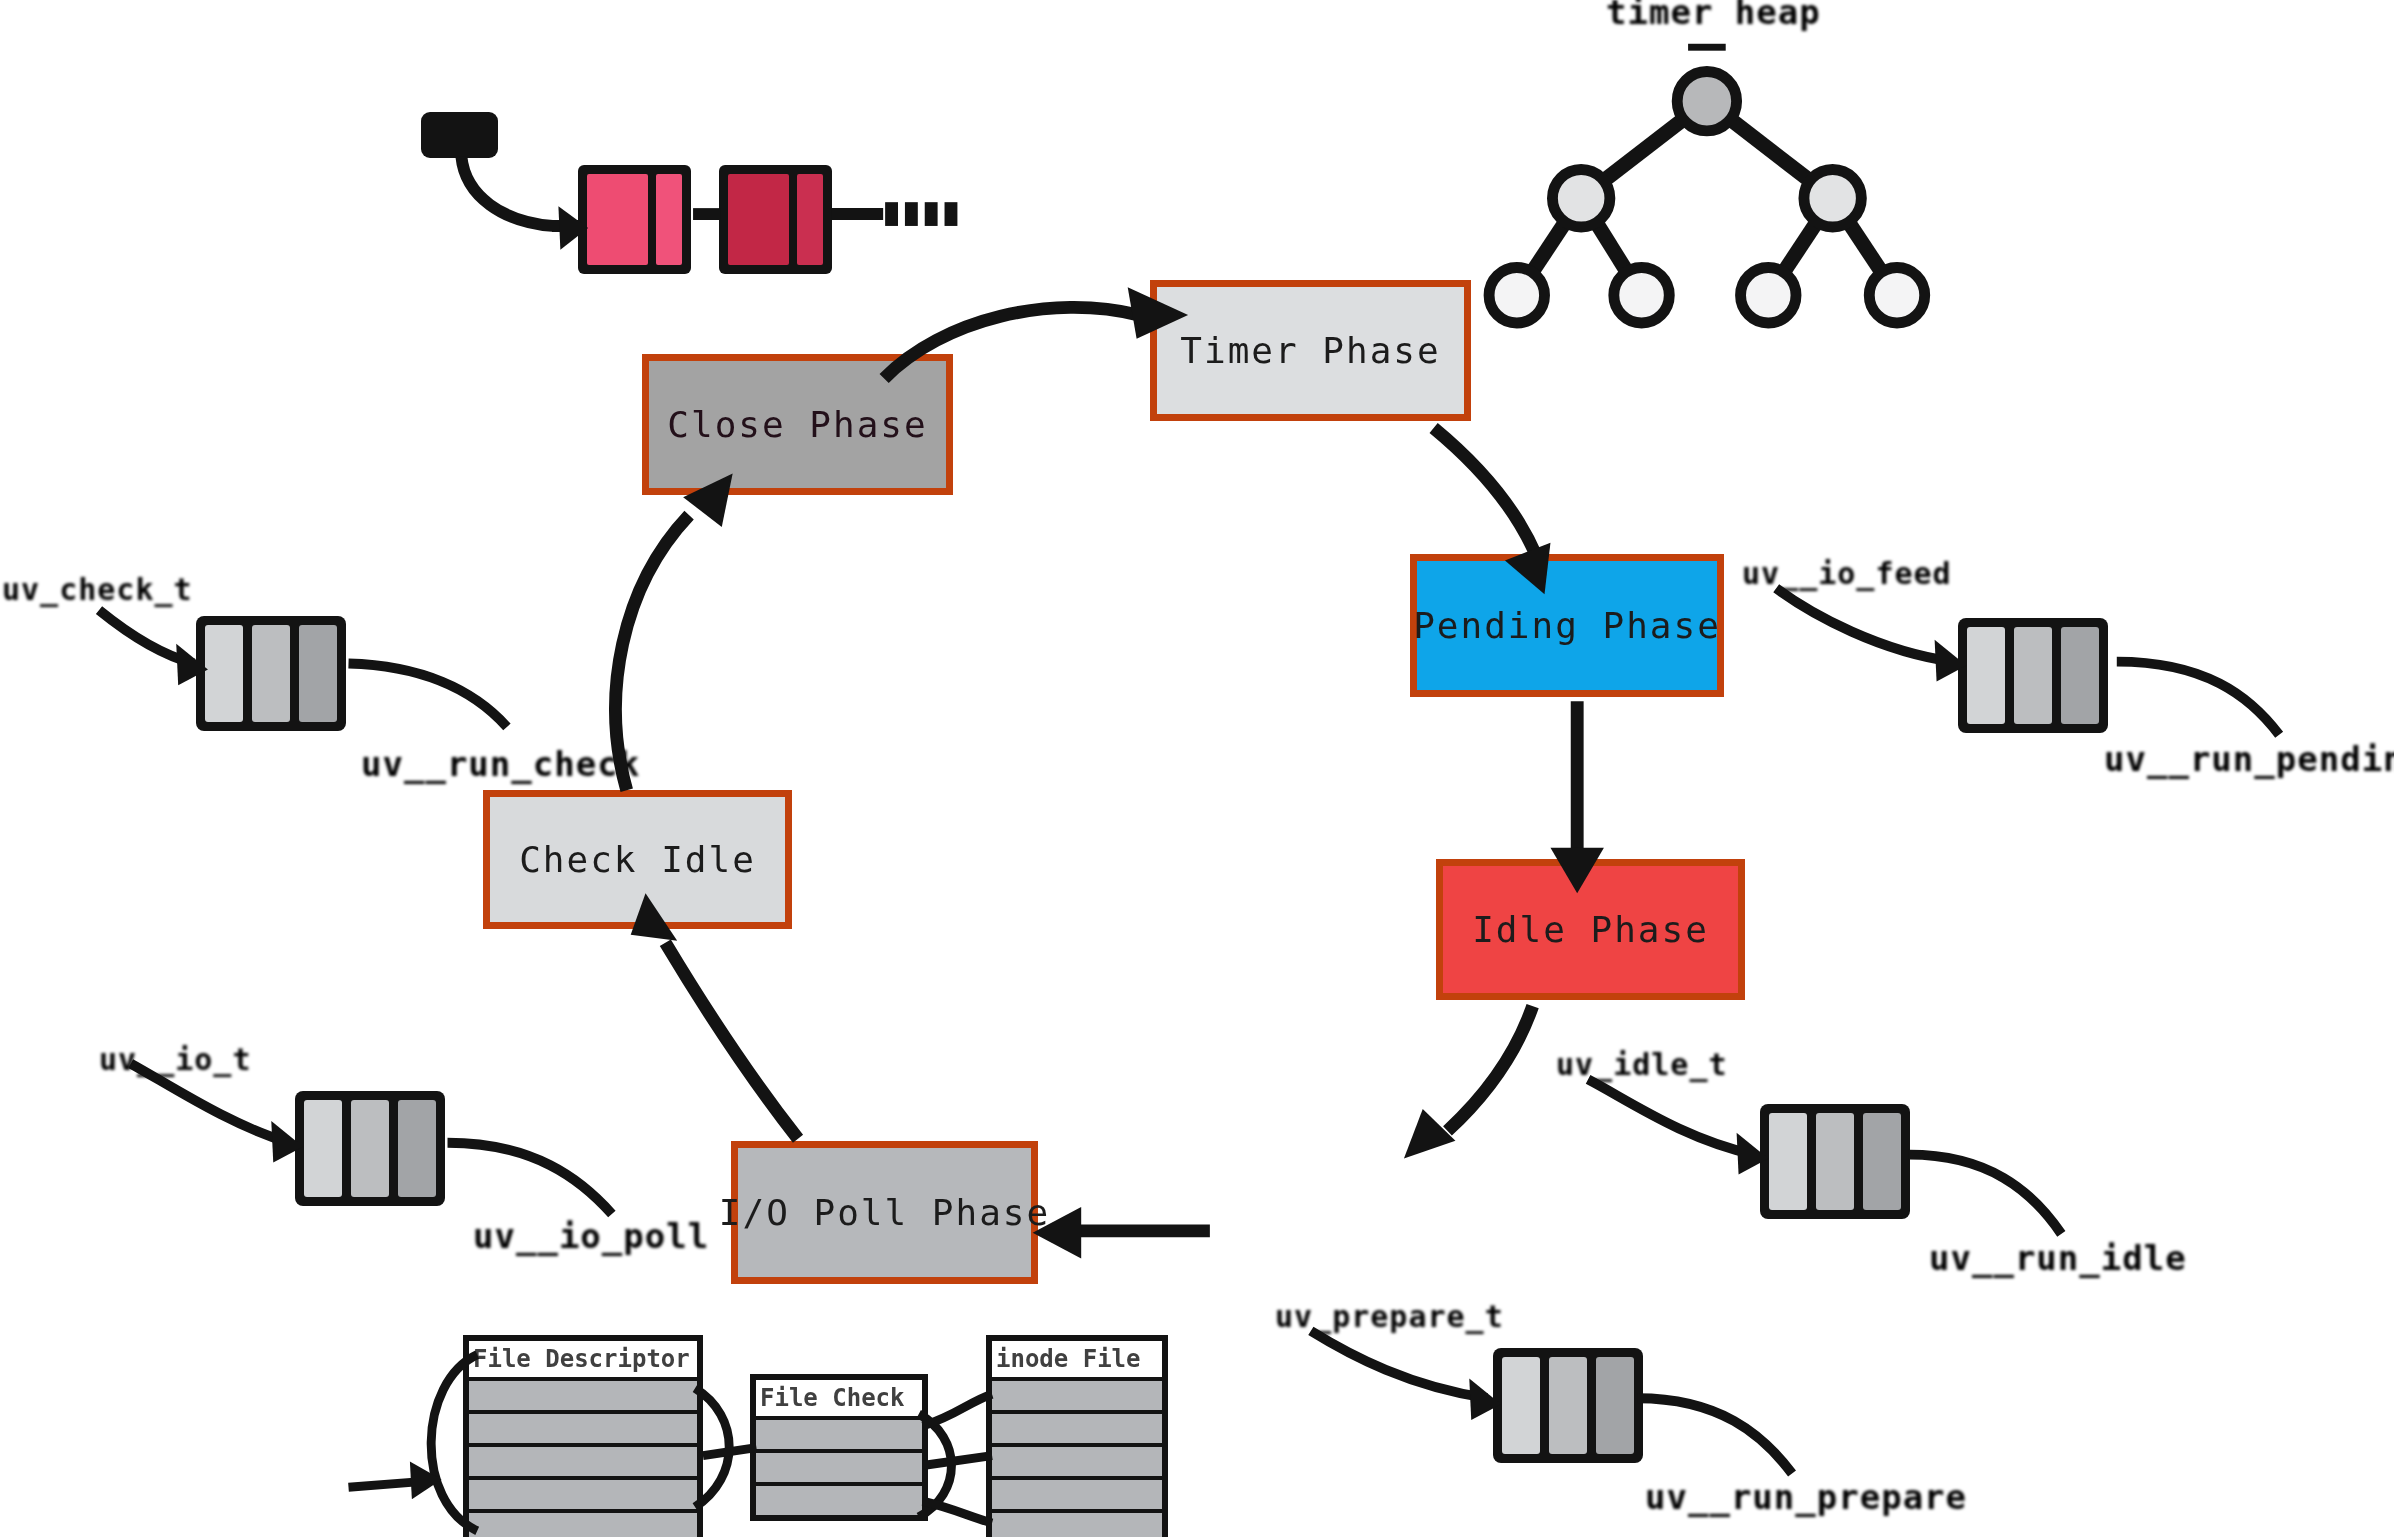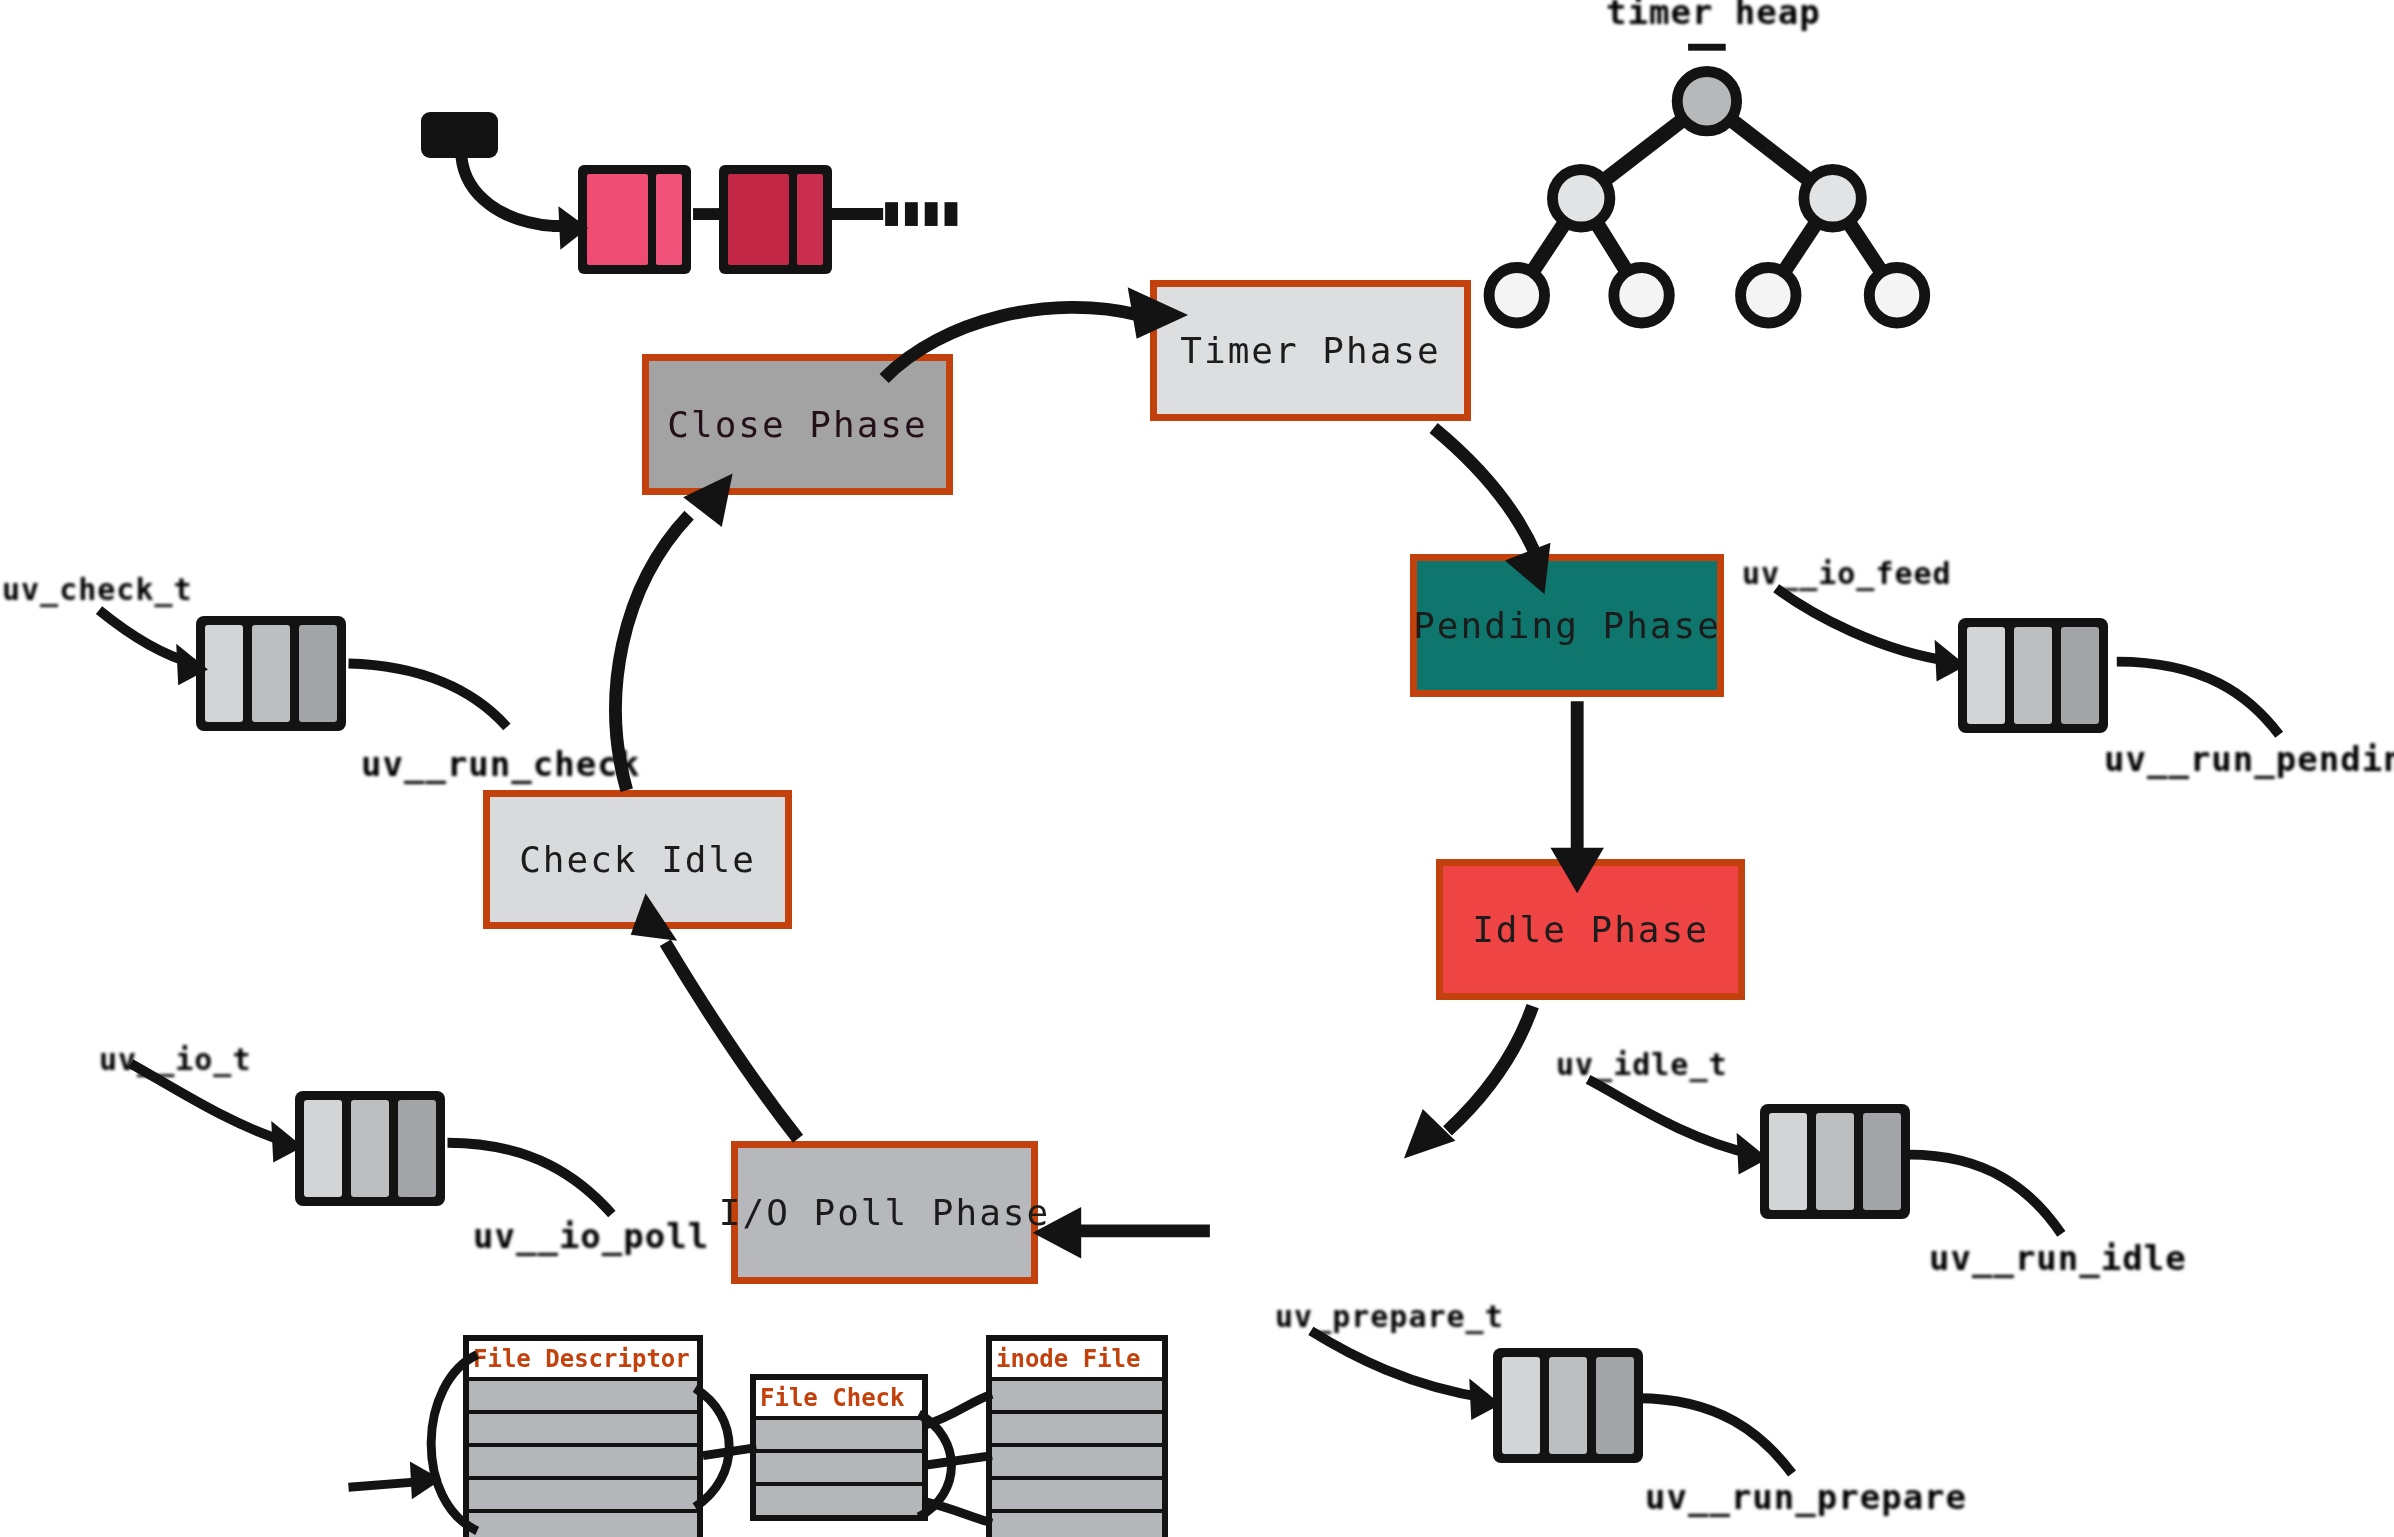--- a/index.html
+++ b/index.html
@@ -3,21 +3,21 @@
 <meta charset="utf-8">
 <style>
   html,body{margin:0;padding:0;background:#ffffff;}
   .stage{position:relative;width:2395px;height:1538px;background:#ffffff;overflow:hidden;
          font-family:"DejaVu Sans Mono",monospace;}
   
   .phase{position:absolute;display:flex;align-items:center;justify-content:center;
          border:7px solid #c2410c;color:#1c1c1c;font-size:36px;letter-spacing:2px;white-space:nowrap;}
   .phase-timer  {left:1150px;top:280px;width:307px;height:127px;background:#dcdee0;}
   .phase-close  {left:642px; top:354px;width:297px;height:127px;background:#a3a3a3;color:#23101a;}
-  .phase-pending{left:1410px;top:554px;width:300px;height:129px;background:#0f766e;}
+  .phase-pending{left:1410px;top:554px;width:300px;height:129px;background:#0ea5e9;}
   .phase-idle   {left:1436px;top:859px;width:295px;height:127px;background:#ef4444;text-align:center;}
   .phase-check  {left:483px; top:790px;width:295px;height:125px;background:#d8dadc;}
   .phase-prepare{left:1208px;top:1141px;width:293px;height:129px;background:#b6b8bb;}
   .phase-iopoll {left:731px; top:1141px;width:293px;height:129px;background:#b6b8bb;}
   
   .q{position:absolute;background:#131313;border-radius:8px;display:flex;gap:9px;padding:9px;height:97px;}
   .qb{width:38px;border-radius:3px;}
   .qb1{background:#d2d4d6;}.qb2{background:#bcbec0;}.qb3{background:#a2a4a7;}
   .q-check  {left:196px; top:616px;}
   .q-iopoll {left:295px; top:1091px;}
@@ -33,21 +33,21 @@
   .pink-a{background:#ee4c72;}.pink-b{background:#f0527a;}
   .crim-a{background:#c22746;}.crim-b{background:#ca2f50;}
   .blob{position:absolute;left:421px;top:112px;width:77px;height:46px;background:#131313;border-radius:9px;}
   
   .pl{position:absolute;font-weight:700;color:#000;white-space:nowrap;
       filter:blur(1.6px) contrast(2);letter-spacing:1px;}
   .pl-sm{font-size:30px;}
   .pl-lg{font-size:34px;}
   
   .dtable{position:absolute;border:6px solid #131313;background:#131313;}
-  .dtable .hdr{background:#ffffff;color:#c2410c;font-size:24px;font-weight:700;padding:4px 4px;white-space:nowrap;overflow:hidden;}
+  .dtable .hdr{background:#ffffff;color:#404040;font-size:24px;font-weight:700;padding:4px 4px;white-space:nowrap;overflow:hidden;}
   .dtable .trow{height:29px;border-top:4px solid #131313;background:#b4b6b9;}
   .t-fd   {left:463px;top:1335px;width:228px;}
   .t-file {left:750px;top:1374px;width:166px;}
   .t-inode{left:986px;top:1335px;width:170px;}
   
   .lines{position:absolute;left:0;top:0;z-index:10;pointer-events:none;}
 </style>
 </head>
 <body>
 

